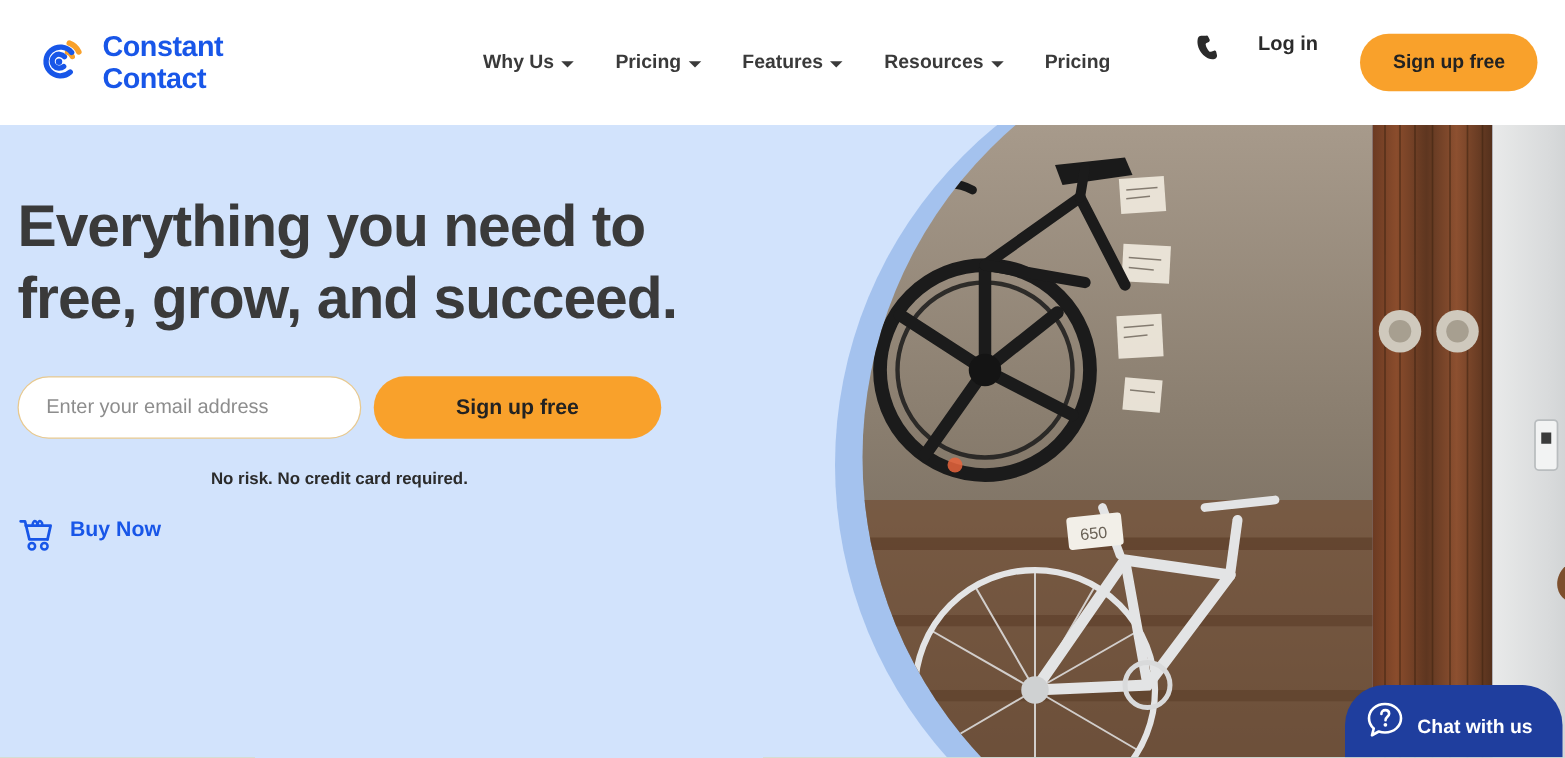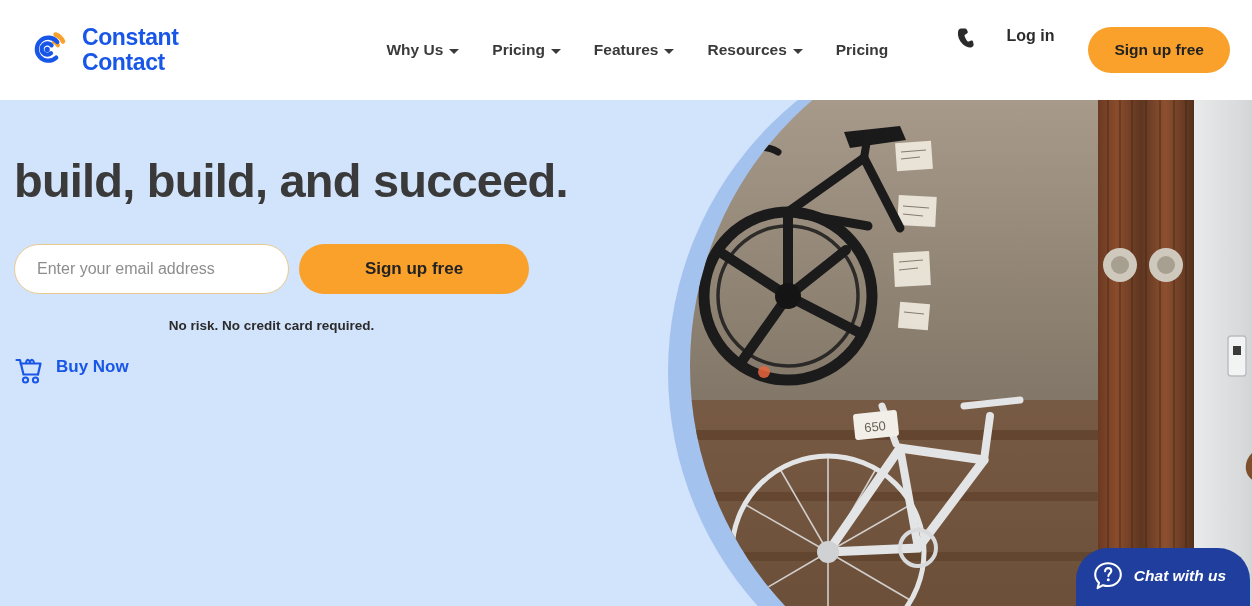--- a/index.html
+++ b/index.html
@@ -153,25 +153,25 @@
   }
   #cart-icon { width: 30px; height: 28px; flex: none; }
   #buy-now-label {
     font-size: 17px; font-weight: bold; color: #1856e8;
   }
 
   
   #chat-widget {
     position: absolute;
     right: 2px; bottom: 0;
-    display: flex; align-items: center; gap: 11px;
+    display: flex; align-items: flex-end; gap: 11px;
     background: #1f3e9e;
     border-radius: 32px 32px 0 0;
     padding: 13px 24px 15px 17px;
-    cursor: pointer; z-index: 50; font-style: italic;
+    cursor: pointer; z-index: 50;
   }
   #chat-icon { width: 30px; height: 30px; flex: none; }
   #chat-label {
     font-size: 15.5px; font-weight: bold; color: #ffffff;
     white-space: nowrap;
   }
 </style>
 </head>
 <body>
 
@@ -373,21 +373,22 @@
         </g>
 
         <path d="M680 176 C694 194 714 196 722 190 L722 172 C708 178 692 174 680 176 Z" fill="#f5f2ee"></path>
         <path d="M680 176 C694 196 714 198 722 192" fill="none" stroke="#40291c" stroke-width="4"></path>
         <path d="M666 196 C676 214 700 220 722 214" fill="none" stroke="#3b2418" stroke-width="7" opacity="0.55"></path>
       </svg>
     </div>
 
     <div id="hero-copy">
       <h1 id="headline">
-        <div>build, build, and succeed.</div>
+        <div>Everything you need to</div>
+        <div>free, grow, and succeed.</div>
       </h1>
 
 
       <div id="form-row">
         <input id="email-input" type="text" placeholder="Enter your email address" style="">
         <button id="signup-hero-btn">Sign up free</button>
       </div>
 
       <div id="no-risk">No risk. No credit card required.</div>
 

